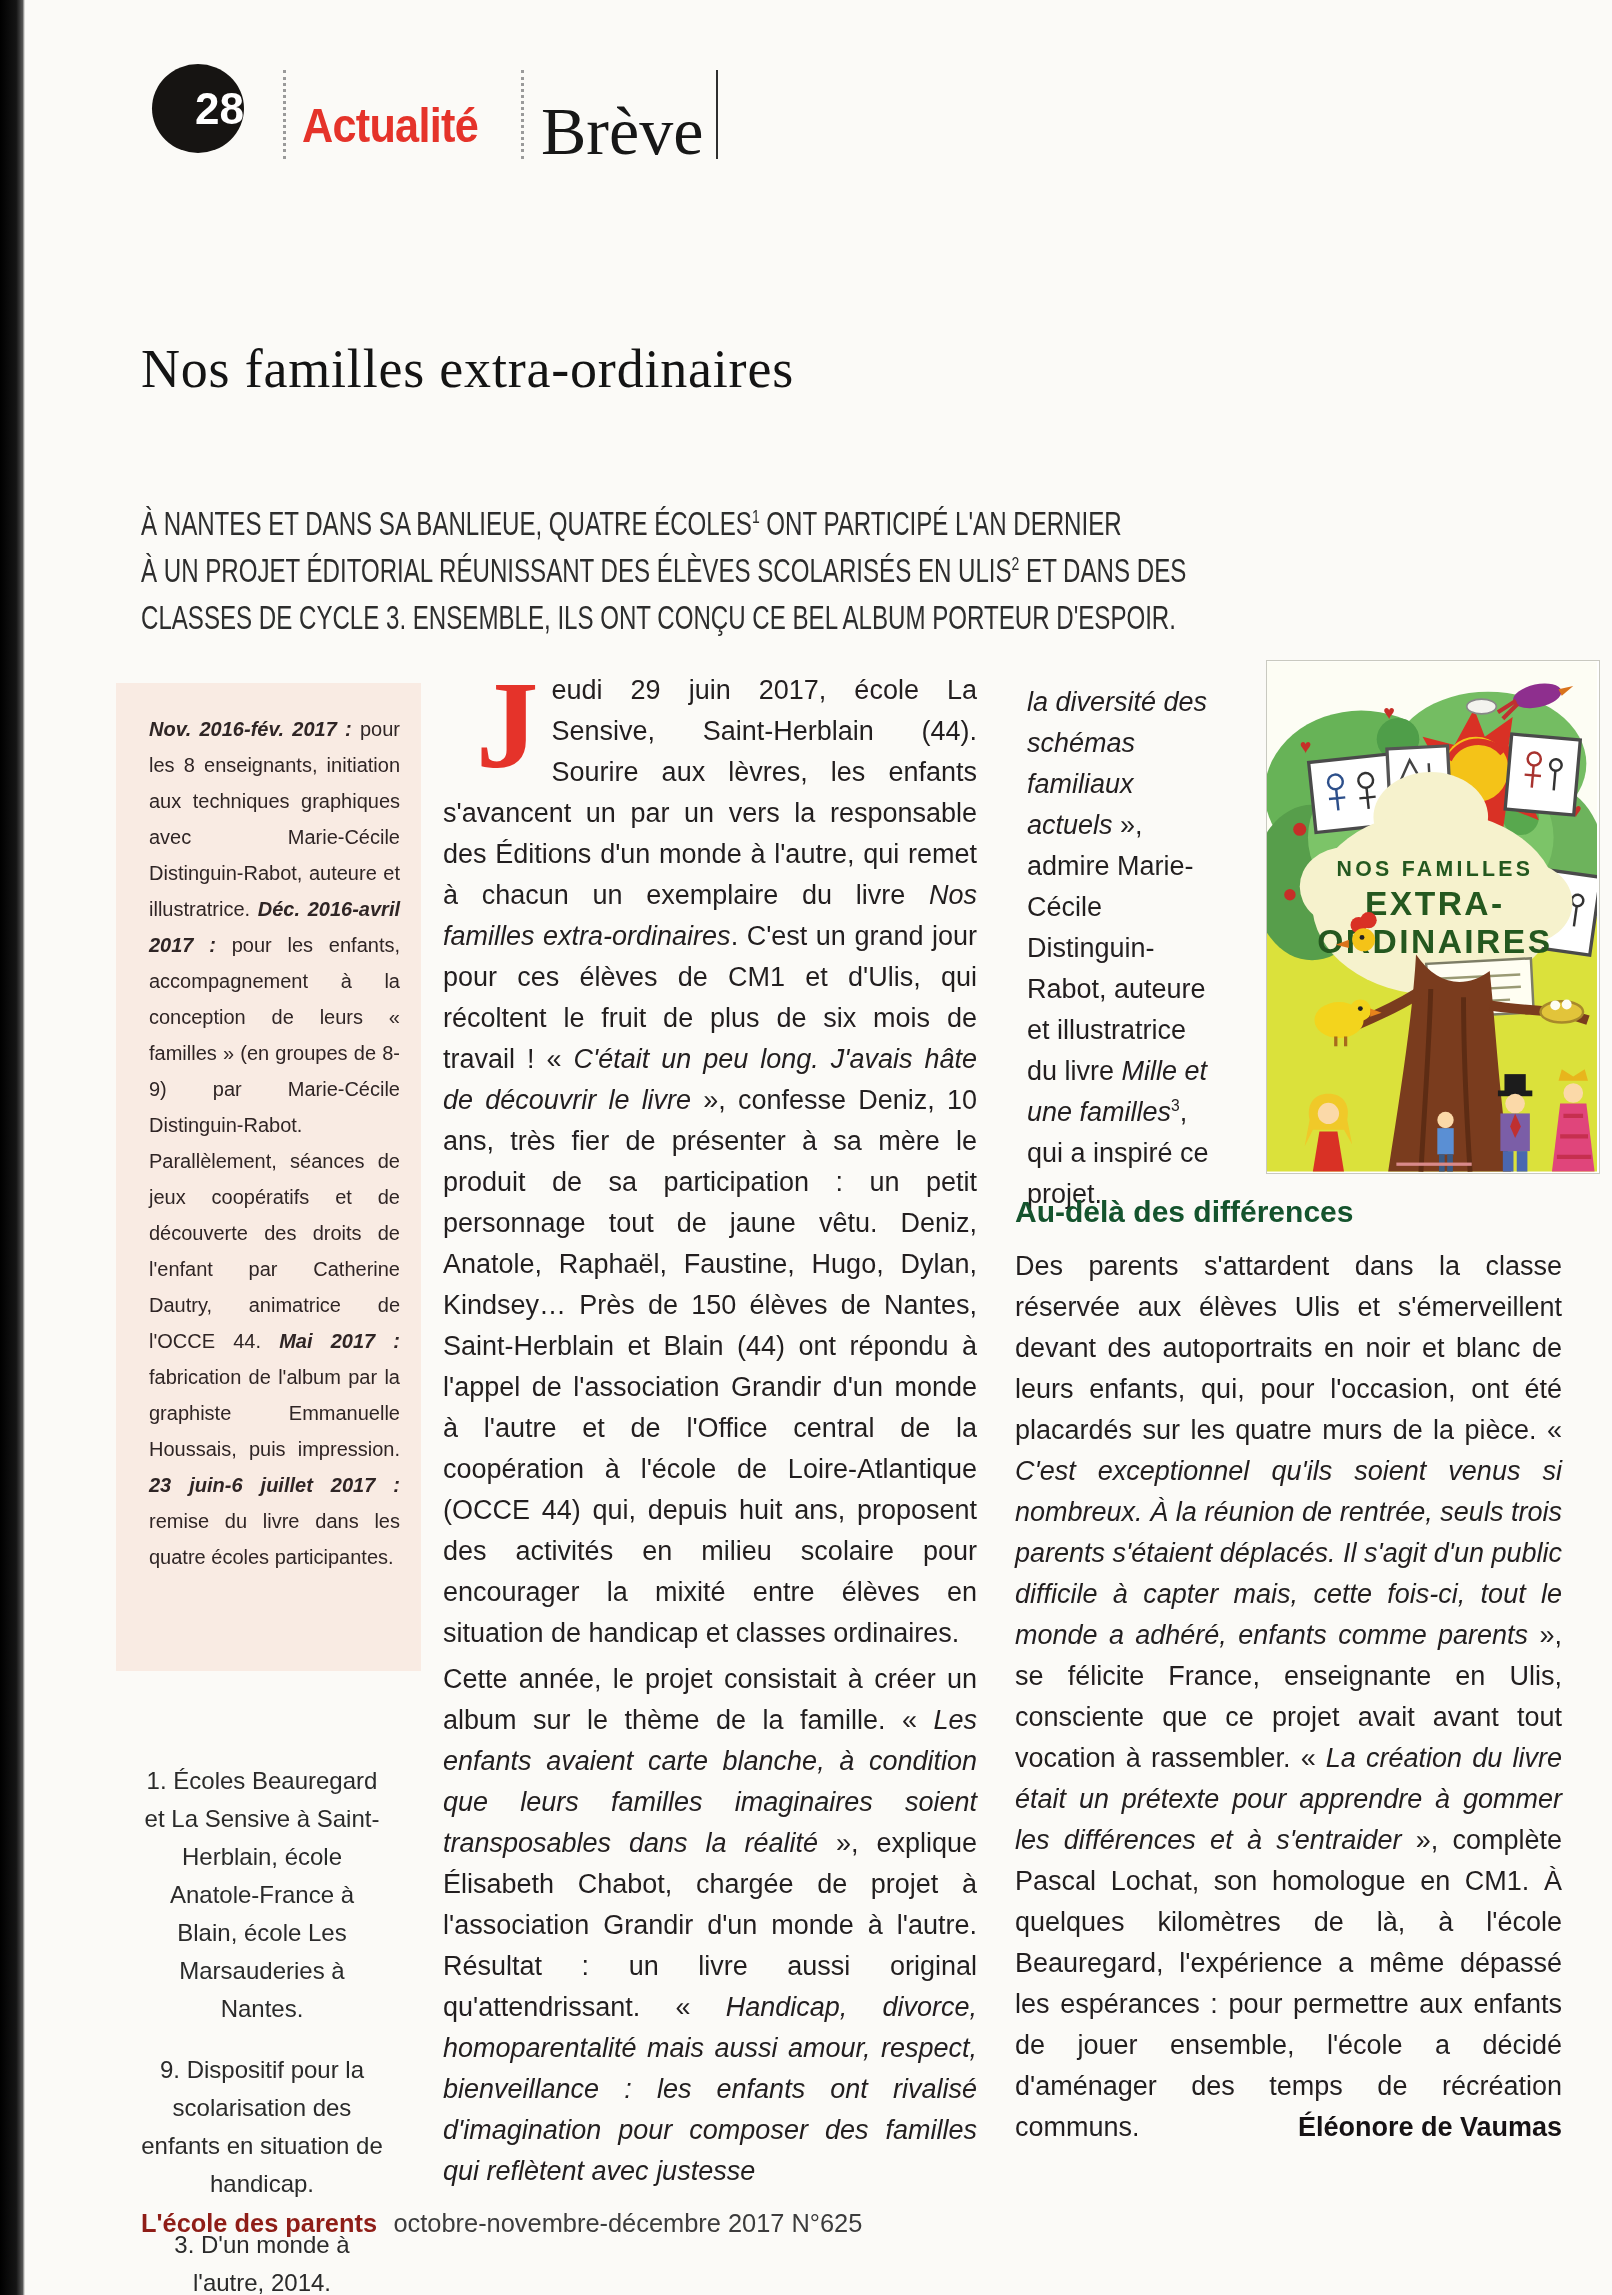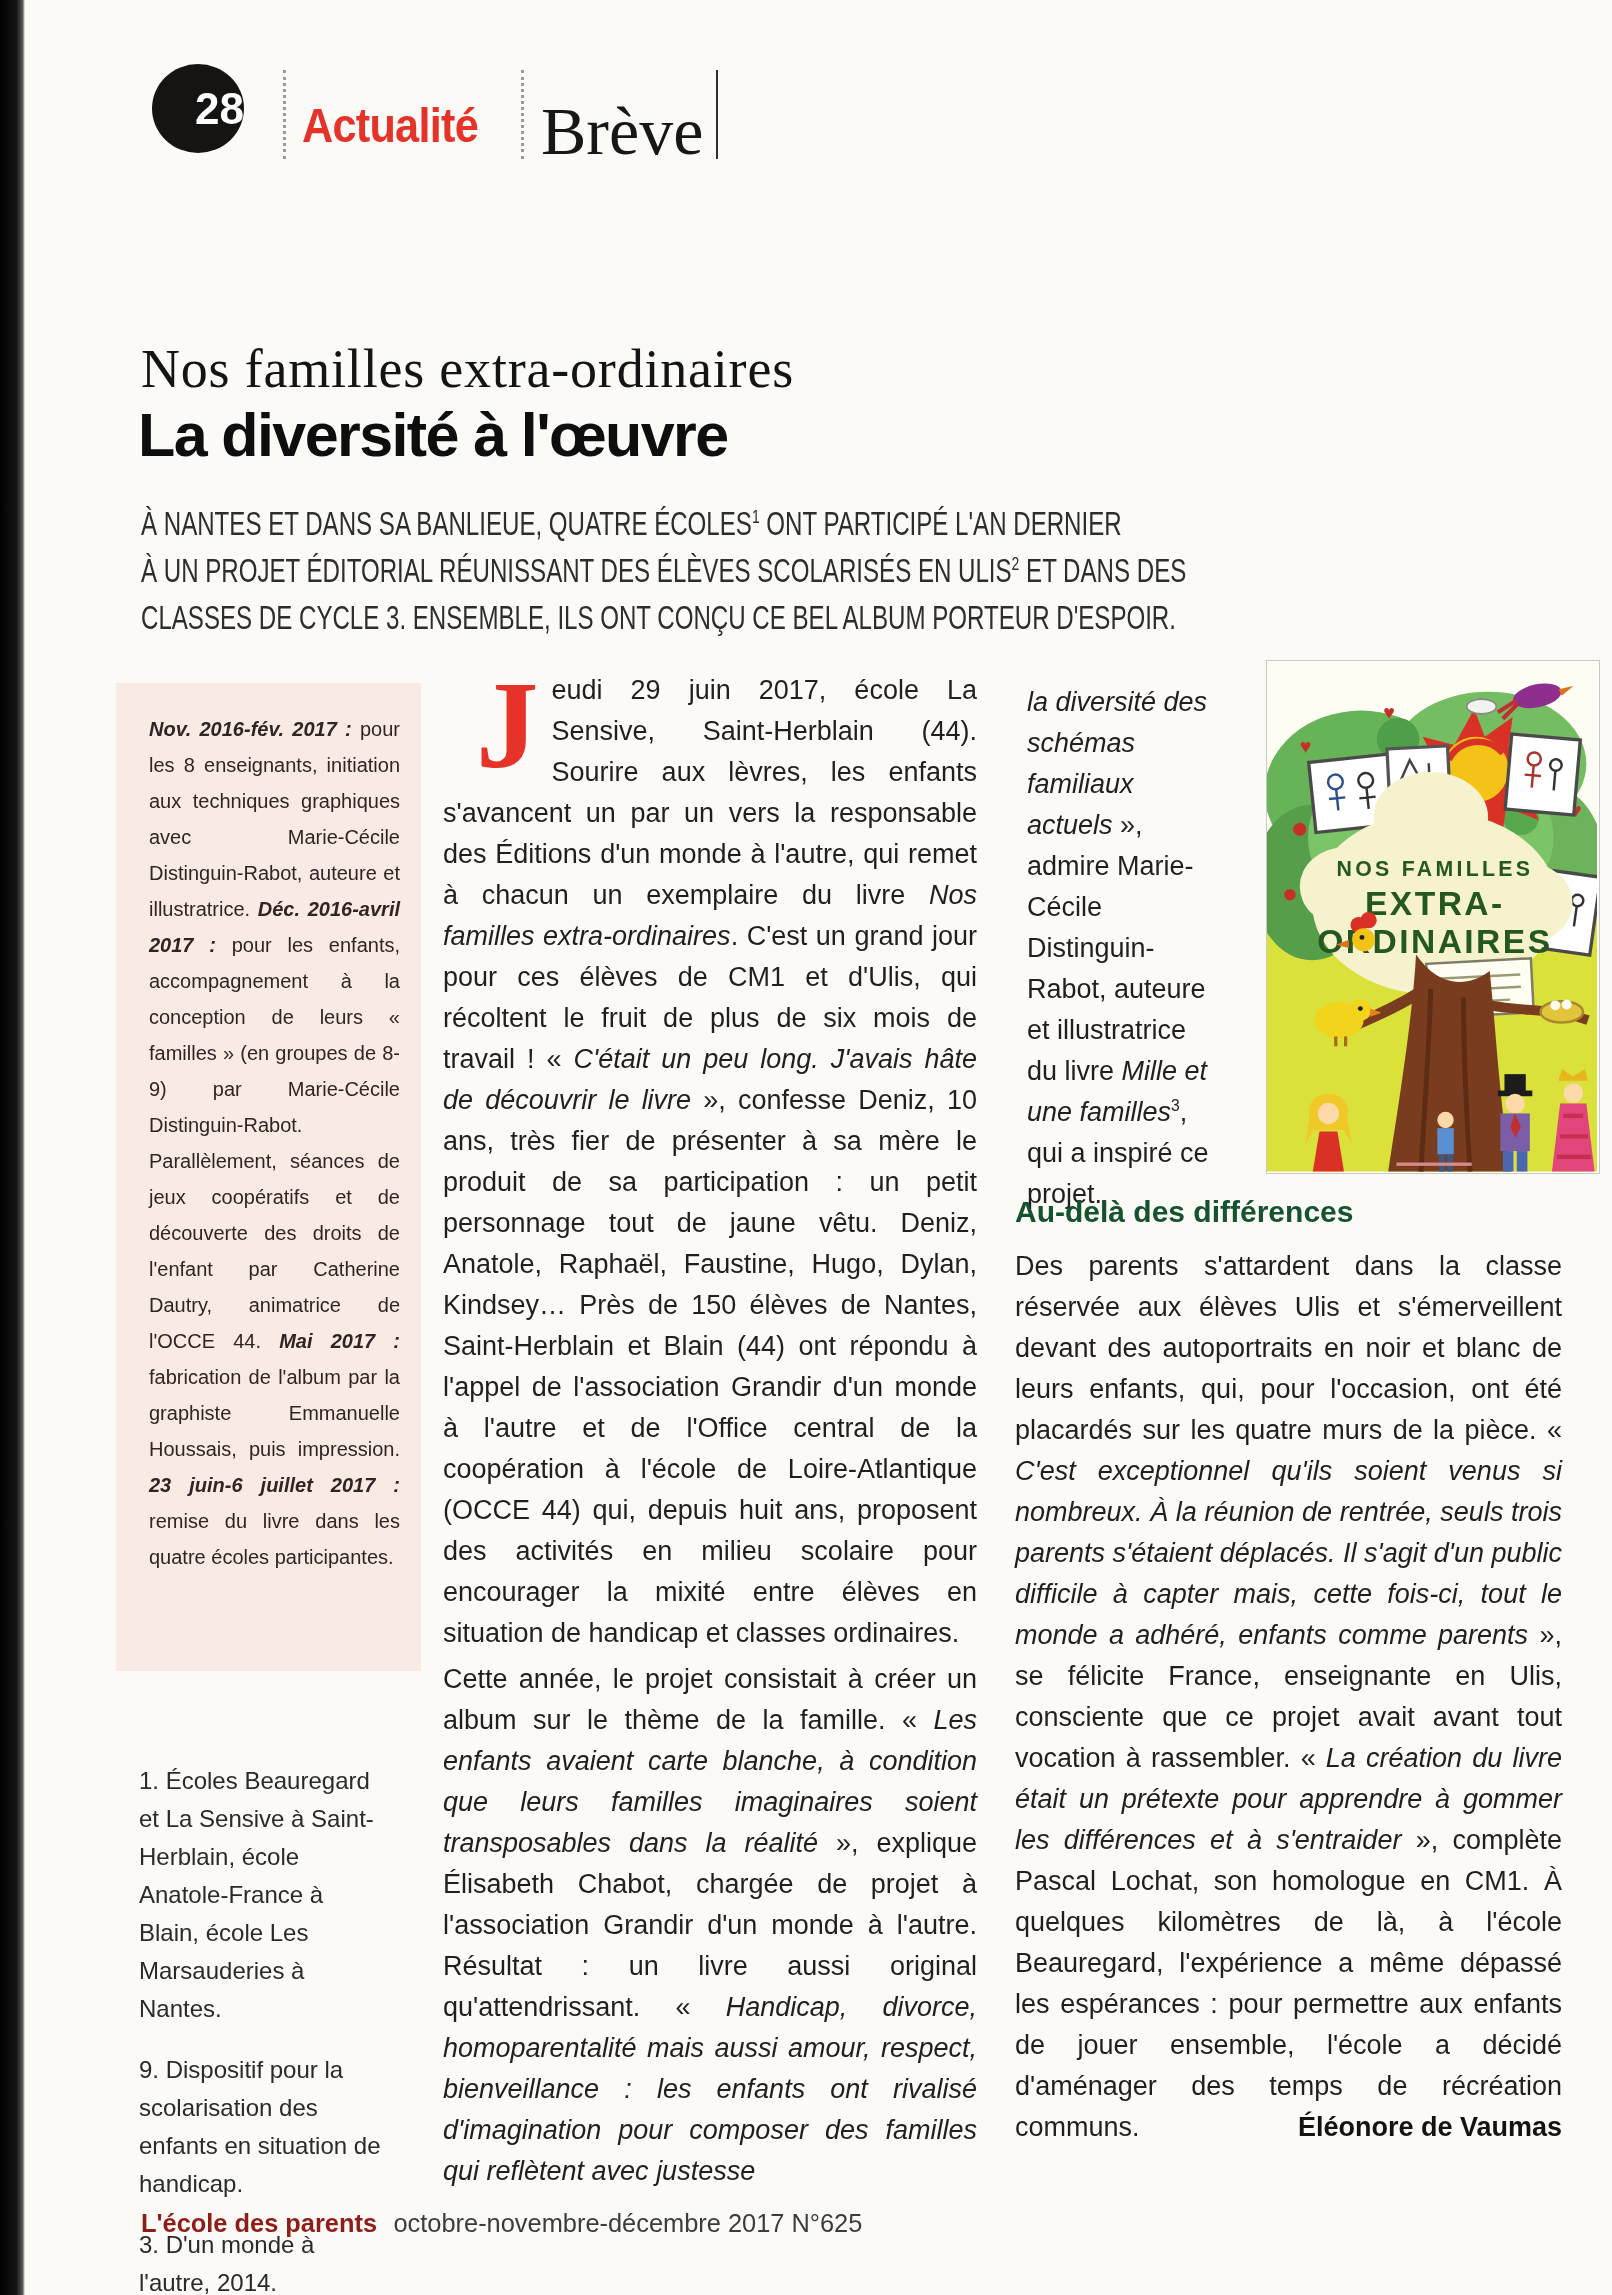--- a/index.html
+++ b/index.html
@@ -57,21 +57,21 @@
   .sig{float:right;font-weight:bold;color:#161214;}
 
   
   .book{left:1266px;top:660px;width:332px;height:512px;border:0.8px solid #c9c9c0;background:#fff;}
   .book svg{display:block;}
   .cover-line1{font-size:26px;font-weight:600;letter-spacing:4px;fill:#24581f;}
   .cover-line23{font-size:41px;font-weight:bold;letter-spacing:3px;fill:#24581f;}
 
   
   .footnotes{left:139px;top:1762px;width:246px;font-size:24px;line-height:38px;color:#2a2a2a;}
-  .footnotes p{margin:0 0 23px 0;}
+  .footnotes p{margin:0 0 23px 0;text-align:center;}
 
   
   .footer{left:141px;top:2209px;font-size:25.4px;color:#3c3c3c;white-space:nowrap;}
   .footer .brand{font-weight:bold;color:#8f1d17;margin-right:16.4px;}
 </style>
 </head>
 <body>
 
 <div class="page">
 
@@ -80,21 +80,20 @@
   <div class="abs page-num-badge">
     <span>28</span>
   </div>
   <div class="abs vr dotted" style="left:283px;top:70px;height:89px;"></div>
   <div class="abs section-label">Actualité</div>
   <div class="abs vr dotted" style="left:521px;top:70px;height:89px;"></div>
   <div class="abs rubric-label">Brève</div>
   <div class="abs vr solid" style="left:716px;top:70px;height:89px;"></div>
 
   <div class="abs kicker">Nos familles extra-ordinaires</div>
-  <div class="abs title">La diversité à l'œuvre</div>
 
   <div class="abs intro">
     <div class="intro-line"><span>À NANTES ET DANS SA BANLIEUE, QUATRE ÉCOLES</span><sup>1</sup><span> ONT PARTICIPÉ L'AN DERNIER</span></div>
     <div class="intro-line"><span>À UN PROJET ÉDITORIAL RÉUNISSANT DES ÉLÈVES SCOLARISÉS EN ULIS</span><sup>2</sup><span> ET DANS DES</span></div>
     <div class="intro-line"><span>CLASSES DE CYCLE 3. ENSEMBLE, ILS ONT CONÇU CE BEL ALBUM PORTEUR D'ESPOIR.</span></div>
   </div>
 
   <div class="abs sidebar">
     <div class="sidebar-steps"><span class="it bd">Nov. 2016-fév. 2017 : </span><span>pour les 8 enseignants, initiation aux techniques graphiques avec Marie-Cécile Distinguin-Rabot, auteure et illustratrice. </span><span class="it bd">Déc. 2016-avril 2017 : </span><span>pour les enfants, accompagnement à la conception de leurs « familles » (en groupes de 8-9) par Marie-Cécile Distinguin-Rabot. Parallèlement, séances de jeux coopératifs et de découverte des droits de l'enfant par Catherine Dautry, animatrice de l'OCCE 44. </span><span class="it bd">Mai 2017 : </span><span>fabrication de l'album par la graphiste Emmanuelle Houssais, puis impression. </span><span class="it bd">23 juin-6 juillet 2017 : </span><span>remise du livre dans les quatre écoles participantes.</span></div>
   </div>

